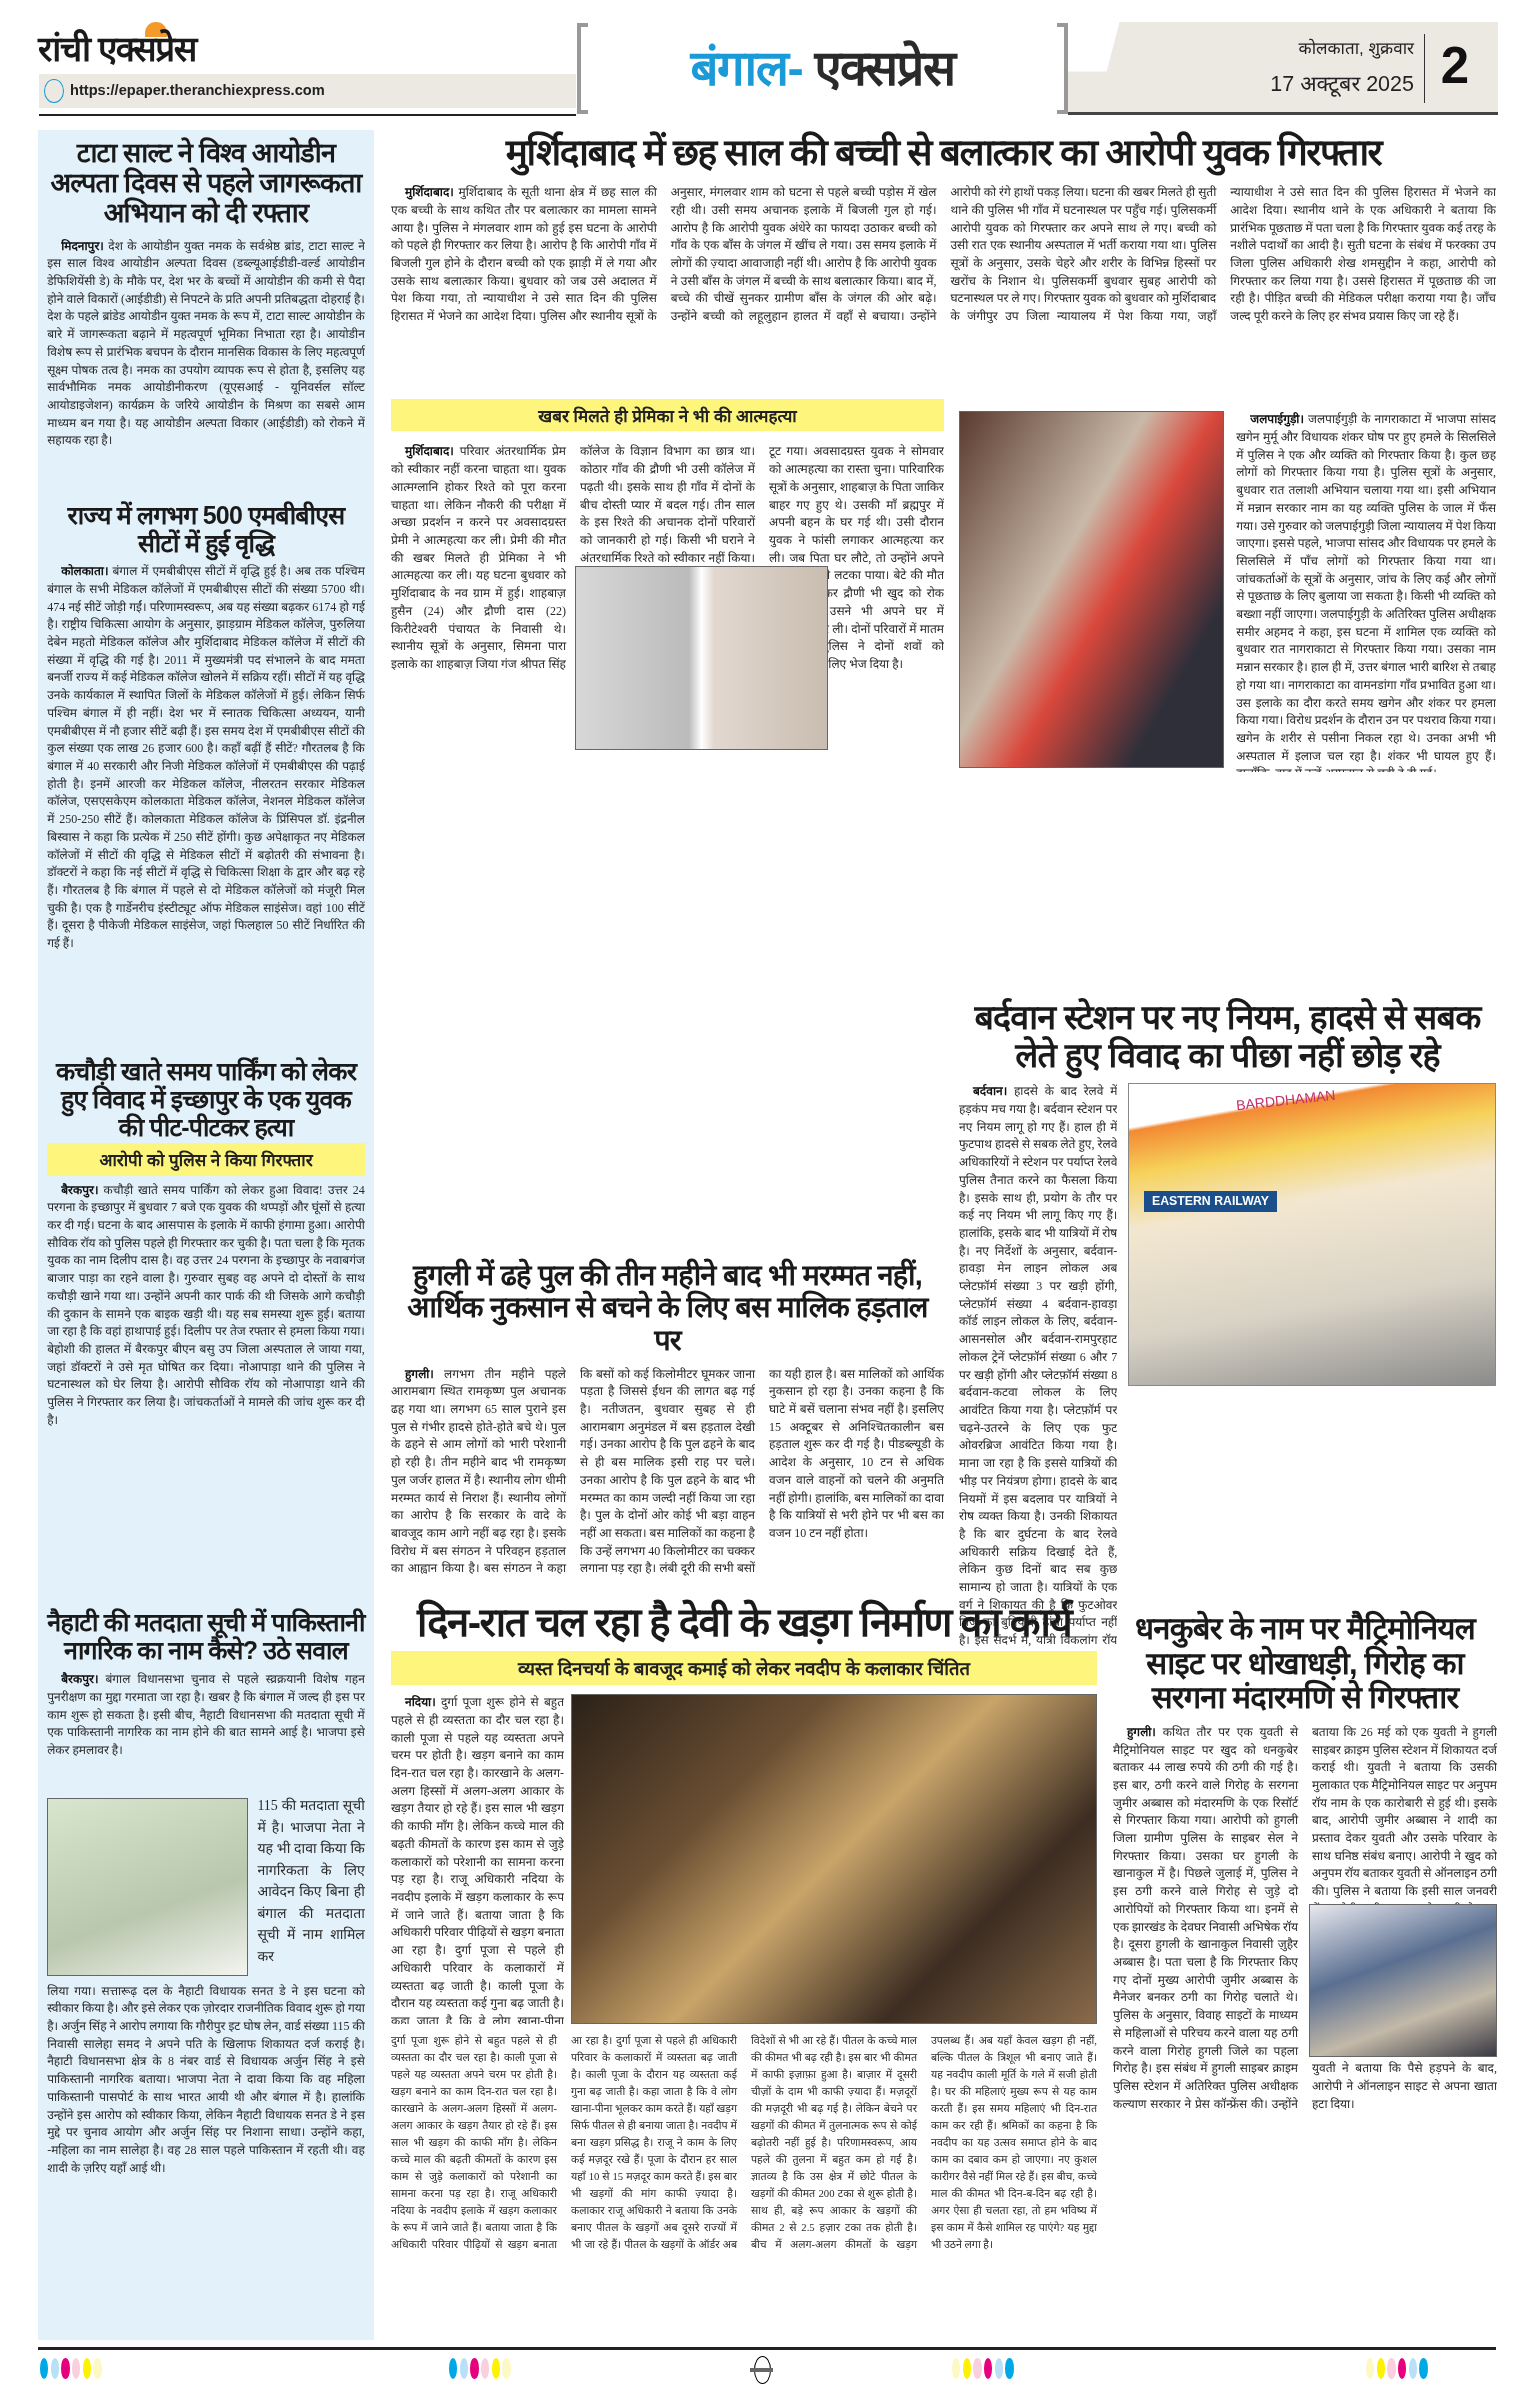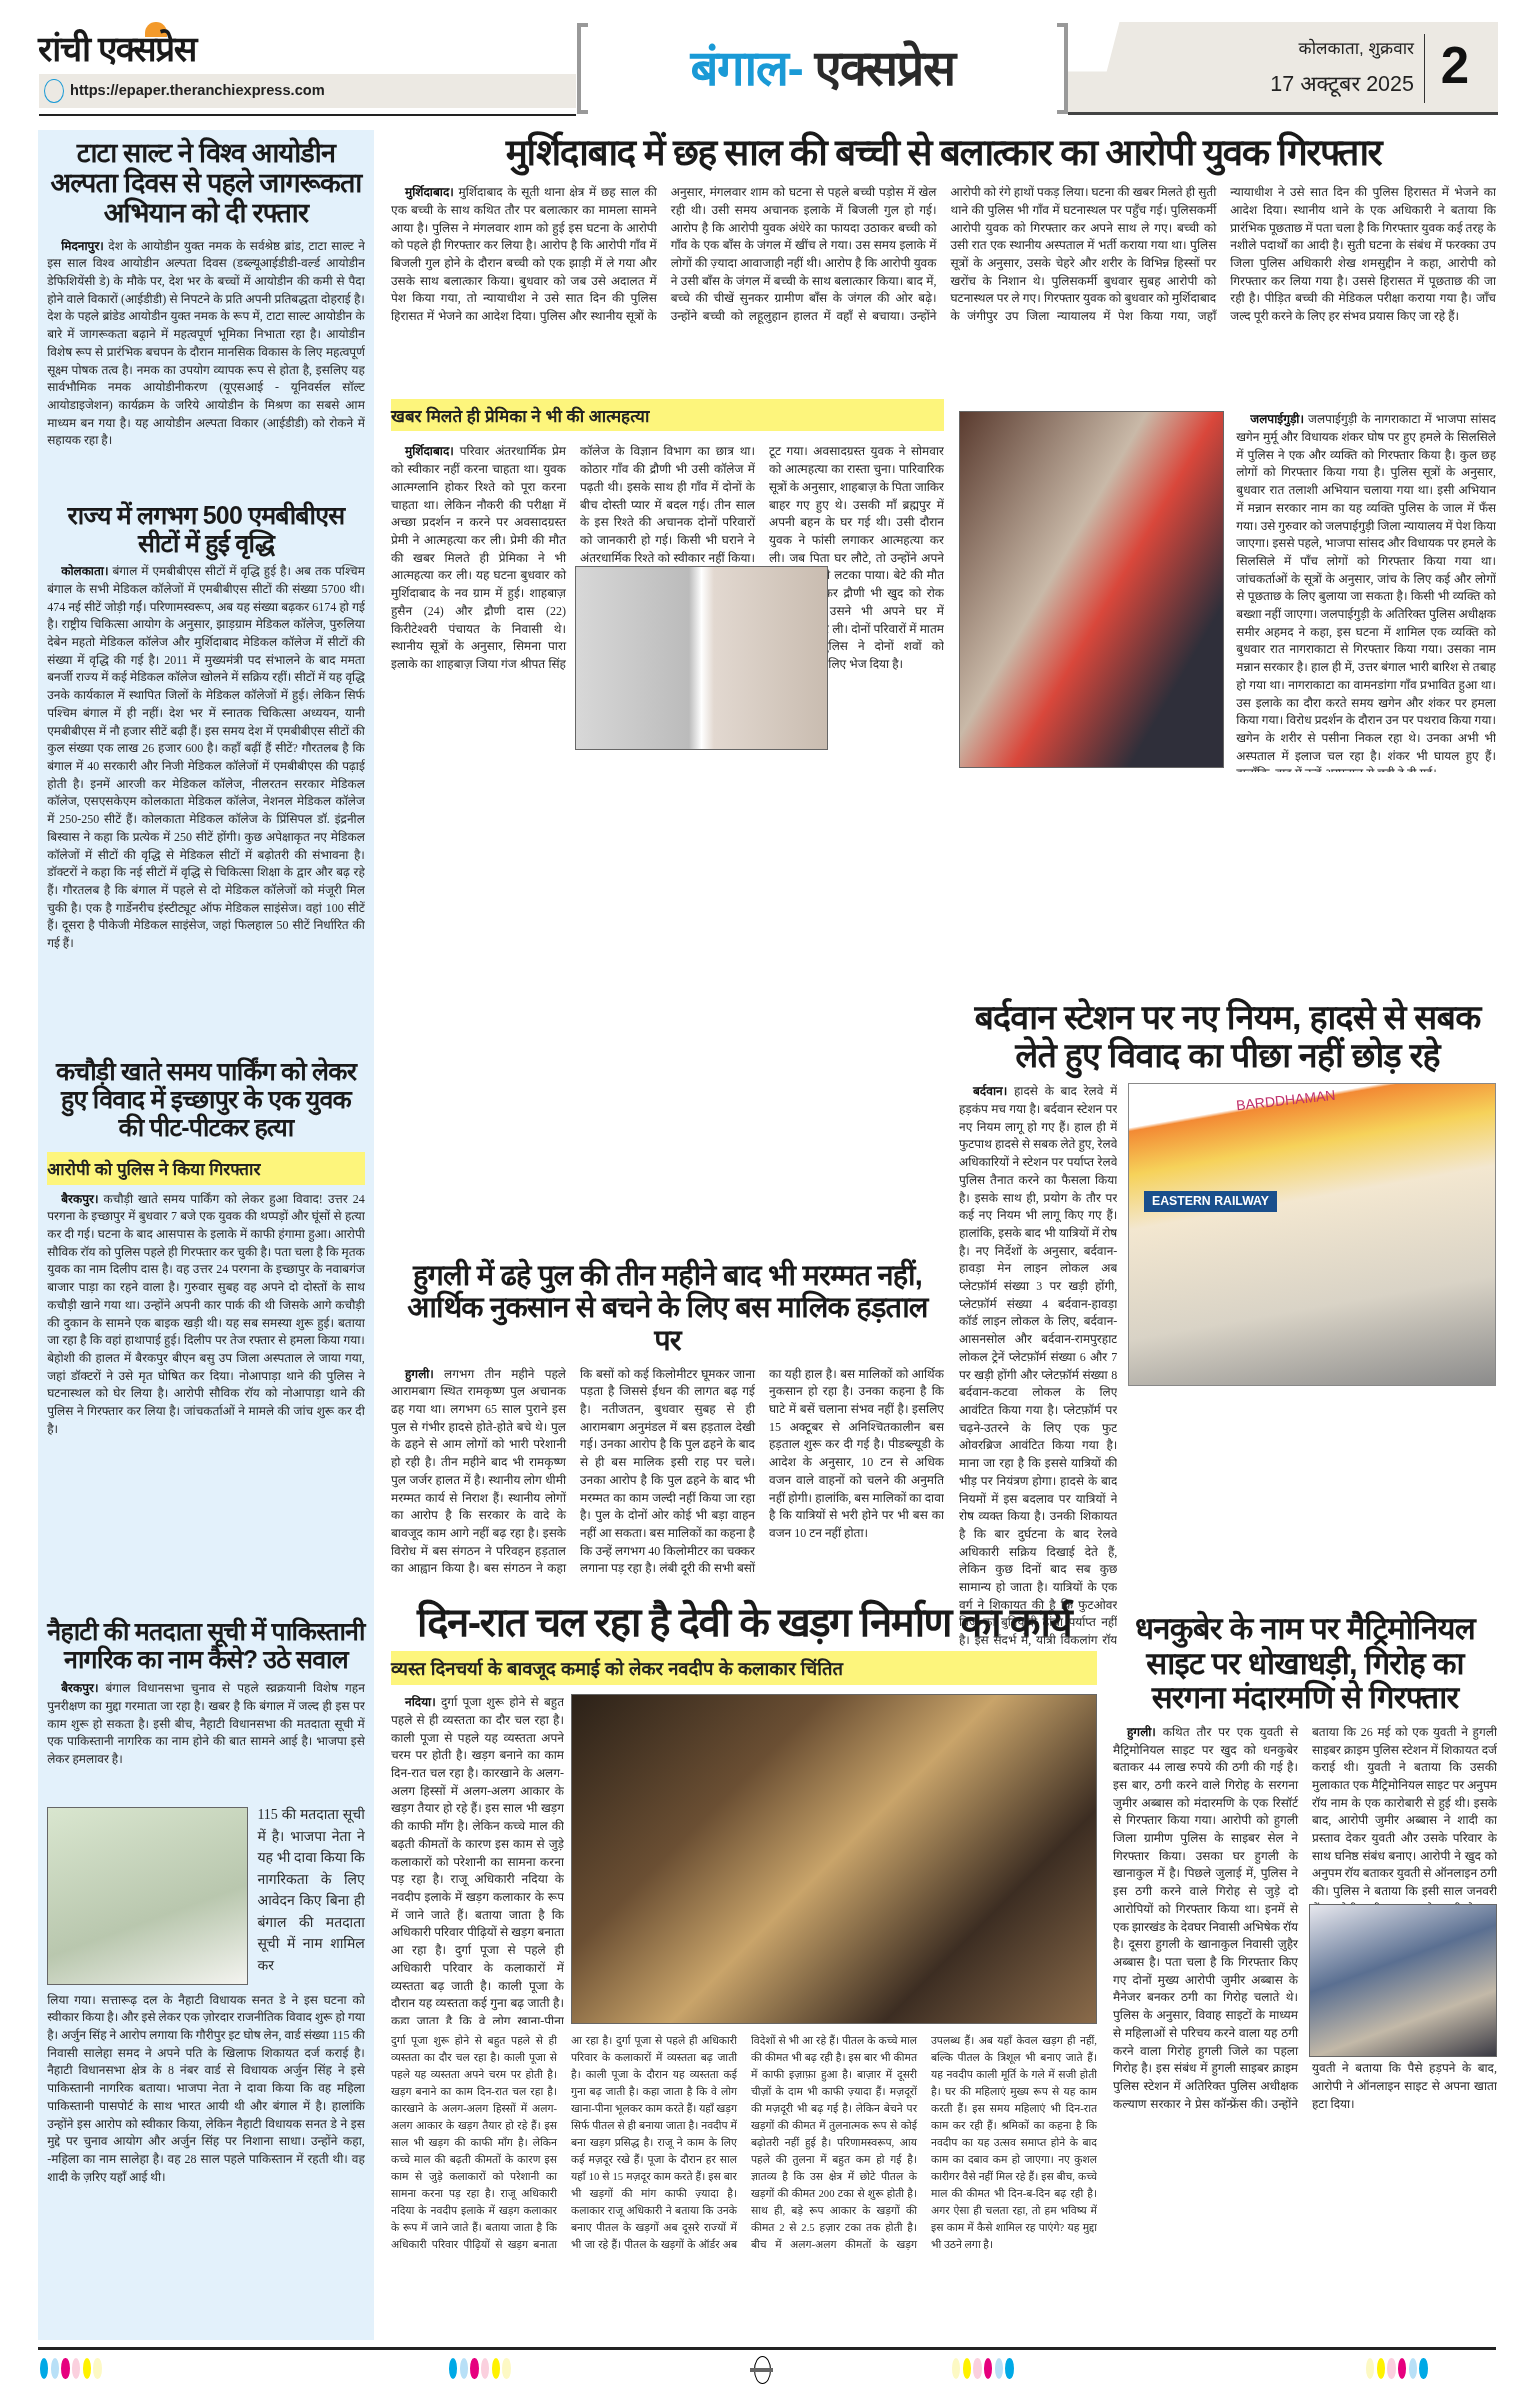--- a/index.html
+++ b/index.html
@@ -7,21 +7,21 @@
   body{position:relative;font-family:"Liberation Serif","DejaVu Serif",serif;color:#222}
   .abs{position:absolute}
   .hd{font-family:"Liberation Sans","DejaVu Sans",sans-serif;font-weight:bold;color:#1a1a1a;line-height:1.12;text-align:center;letter-spacing:-0.8px}
   .body{font-size:12px;line-height:17.7px;text-align:justify;color:#2a2a2a}
   .body b{color:#111}
   .cols2{column-count:2;column-gap:14px}
   .cols3{column-count:3;column-gap:14px}
   .cols4{column-count:4;column-gap:14px}
   .blue{background:#e3f1fb}
   .yel{background:#fdf57c}
-  .kicker{font-family:"Liberation Sans","DejaVu Sans",sans-serif;font-weight:bold;text-align:left;color:#222}
+  .kicker{font-family:"Liberation Sans","DejaVu Sans",sans-serif;font-weight:bold;text-align:center;color:#222}
   .photo{background:linear-gradient(135deg,#777,#ccc 50%,#888);border:0.8px solid #666}
   .dot{display:inline-block;width:8.4px;height:21.5px;border-radius:50%;margin-right:2.3px}
   .rule{background:#222}
 </style>
 </head>
 <body>
 
 <div class="abs" style="left:1px;top:0;width:1285px;height:115px">
   <div class="abs" style="left:37px;top:21.5px;width:292px;height:46px">
     <span class="abs" style="left:107px;top:0;width:21.5px;height:15.3px;border-radius:10.7px 10.7px 0 0;background:#f39a2b"></span>
@@ -54,21 +54,21 @@
   <article>
     <h2 class="hd" style="font-size:27px;padding-top:7.7px">टाटा साल्ट ने विश्व आयोडीन अल्पता दिवस से पहले जागरूकता अभियान को दी रफ्तार</h2>
     <p class="body" style="margin-top:9.2px;text-indent:14px;height:259px;overflow:hidden"><b>मिदनापुर।</b> <span>देश के आयोडीन युक्त नमक के सर्वश्रेष्ठ ब्रांड, टाटा साल्ट ने इस साल विश्व आयोडीन अल्पता दिवस (डब्ल्यूआईडीडी-वर्ल्ड आयोडीन डेफिशियेंसी डे) के मौके पर, देश भर के बच्चों में आयोडीन की कमी से पैदा होने वाले विकारों (आईडीडी) से निपटने के प्रति अपनी प्रतिबद्धता दोहराई है। देश के पहले ब्रांडेड आयोडीन युक्त नमक के रूप में, टाटा साल्ट आयोडीन के बारे में जागरूकता बढ़ाने में महत्वपूर्ण भूमिका निभाता रहा है। आयोडीन विशेष रूप से प्रारंभिक बचपन के दौरान मानसिक विकास के लिए महत्वपूर्ण सूक्ष्म पोषक तत्व है। नमक का उपयोग व्यापक रूप से होता है, इसलिए यह सार्वभौमिक नमक आयोडीनीकरण (यूएसआई - यूनिवर्सल सॉल्ट आयोडाइजेशन) कार्यक्रम के जरिये आयोडीन के मिश्रण का सबसे आम माध्यम बन गया है। यह आयोडीन अल्पता विकार (आईडीडी) को रोकने में सहायक रहा है।</span></p>
   </article>
   <article>
     <h2 class="hd" style="font-size:25px;margin-top:4.6px">राज्य में लगभग 500 एमबीबीएस सीटों में हुई वृद्धि</h2>
     <p class="body" style="margin-top:6.1px;text-indent:14px;height:491px;overflow:hidden"><b>कोलकाता।</b> <span>बंगाल में एमबीबीएस सीटों में वृद्धि हुई है। अब तक पश्चिम बंगाल के सभी मेडिकल कॉलेजों में एमबीबीएस सीटों की संख्या 5700 थी। 474 नई सीटें जोड़ी गईं। परिणामस्वरूप, अब यह संख्या बढ़कर 6174 हो गई है। राष्ट्रीय चिकित्सा आयोग के अनुसार, झाड़ग्राम मेडिकल कॉलेज, पुरुलिया देबेन महतो मेडिकल कॉलेज और मुर्शिदाबाद मेडिकल कॉलेज में सीटों की संख्या में वृद्धि की गई है। 2011 में मुख्यमंत्री पद संभालने के बाद ममता बनर्जी राज्य में कई मेडिकल कॉलेज खोलने में सक्रिय रहीं। सीटों में यह वृद्धि उनके कार्यकाल में स्थापित जिलों के मेडिकल कॉलेजों में हुई। लेकिन सिर्फ पश्चिम बंगाल में ही नहीं। देश भर में स्नातक चिकित्सा अध्ययन, यानी एमबीबीएस में नौ हजार सीटें बढ़ी हैं। इस समय देश में एमबीबीएस सीटों की कुल संख्या एक लाख 26 हजार 600 है। कहाँ बढ़ीं हैं सीटें? गौरतलब है कि बंगाल में 40 सरकारी और निजी मेडिकल कॉलेजों में एमबीबीएस की पढ़ाई होती है। इनमें आरजी कर मेडिकल कॉलेज, नीलरतन सरकार मेडिकल कॉलेज, एसएसकेएम कोलकाता मेडिकल कॉलेज, नेशनल मेडिकल कॉलेज में 250-250 सीटें हैं। कोलकाता मेडिकल कॉलेज के प्रिंसिपल डॉ. इंद्रनील बिस्वास ने कहा कि प्रत्येक में 250 सीटें होंगी। कुछ अपेक्षाकृत नए मेडिकल कॉलेजों में सीटों की वृद्धि से मेडिकल सीटों में बढ़ोतरी की संभावना है। डॉक्टरों ने कहा कि नई सीटों में वृद्धि से चिकित्सा शिक्षा के द्वार और बढ़ रहे हैं। गौरतलब है कि बंगाल में पहले से दो मेडिकल कॉलेजों को मंजूरी मिल चुकी है। एक है गार्डेनरीच इंस्टीट्यूट ऑफ मेडिकल साइंसेज। वहां 100 सीटें हैं। दूसरा है पीकेजी मेडिकल साइंसेज, जहां फिलहाल 50 सीटें निर्धारित की गई हैं।</span></p>
   </article>
   <article>
     <h2 class="hd" style="font-size:25px;margin-top:3.1px">कचौड़ी खाते समय पार्किंग को लेकर हुए विवाद में इच्छापुर के एक युवक की पीट-पीटकर हत्या</h2>
-    <div class="kicker yel" style="font-size:17px;padding:4.6px 0;margin-top:11px">आरोपी को पुलिस ने किया गिरफ्तार</div>
+    <div class="kicker yel" style="font-size:17px;padding:4.6px 0;margin-top:2px">आरोपी को पुलिस ने किया गिरफ्तार</div>
     <p class="body" style="margin-top:6.1px;text-indent:14px;height:414px;overflow:hidden"><b>बैरकपुर।</b> <span>कचौड़ी खाते समय पार्किंग को लेकर हुआ विवाद! उत्तर 24 परगना के इच्छापुर में बुधवार 7 बजे एक युवक की थप्पड़ों और घूंसों से हत्या कर दी गई। घटना के बाद आसपास के इलाके में काफी हंगामा हुआ। आरोपी सौविक रॉय को पुलिस पहले ही गिरफ्तार कर चुकी है। पता चला है कि मृतक युवक का नाम दिलीप दास है। वह उत्तर 24 परगना के इच्छापुर के नवाबगंज बाजार पाड़ा का रहने वाला है। गुरुवार सुबह वह अपने दो दोस्तों के साथ कचौड़ी खाने गया था। उन्होंने अपनी कार पार्क की थी जिसके आगे कचौड़ी की दुकान के सामने एक बाइक खड़ी थी। यह सब समस्या शुरू हुई। बताया जा रहा है कि वहां हाथापाई हुई। दिलीप पर तेज रफ्तार से हमला किया गया। बेहोशी की हालत में बैरकपुर बीएन बसु उप जिला अस्पताल ले जाया गया, जहां डॉक्टरों ने उसे मृत घोषित कर दिया। नोआपाड़ा थाने की पुलिस ने घटनास्थल को घेर लिया है। आरोपी सौविक रॉय को नोआपाड़ा थाने की पुलिस ने गिरफ्तार कर लिया है। जांचकर्ताओं ने मामले की जांच शुरू कर दी है।</span></p>
   </article>
   <article>
     <h2 class="hd" style="font-size:25px;margin-top:12px">नैहाटी की मतदाता सूची में पाकिस्तानी नागरिक का नाम कैसे? उठे सवाल</h2>
     <p class="body" style="margin-top:7.7px;text-indent:14px;height:124px;overflow:hidden"><b>बैरकपुर।</b> <span>बंगाल विधानसभा चुनाव से पहले स्व्रक्रयानी विशेष गहन पुनरीक्षण का मुद्दा गरमाता जा रहा है। खबर है कि बंगाल में जल्द ही इस पर काम शुरू हो सकता है। इसी बीच, नैहाटी विधानसभा की मतदाता सूची में एक पाकिस्तानी नागरिक का नाम होने की बात सामने आई है। भाजपा इसे लेकर हमलावर है।</span></p>
     <div style="overflow:hidden">
       <div class="photo" style="float:left;width:201px;height:178px;margin:3.1px 9.2px 3.1px 0;background:linear-gradient(160deg,#d9e6cf,#b9c7ae 60%,#f4f4f0)"></div>
       <p class="body" style="font-size:14px;line-height:21.5px">115 की मतदाता सूची में है। भाजपा नेता ने यह भी दावा किया कि नागरिकता के लिए आवेदन किए बिना ही बंगाल की मतदाता सूची में नाम शामिल कर</p>
     </div>
     <p class="body" style="margin-top:3.1px;height:322px;overflow:hidden">लिया गया। सत्तारूढ़ दल के नैहाटी विधायक सनत डे ने इस घटना को स्वीकार किया है। और इसे लेकर एक ज़ोरदार राजनीतिक विवाद शुरू हो गया है। अर्जुन सिंह ने आरोप लगाया कि गौरीपुर इट घोष लेन, वार्ड संख्या 115 की निवासी सालेहा समद ने अपने पति के खिलाफ शिकायत दर्ज कराई है। नैहाटी विधानसभा क्षेत्र के 8 नंबर वार्ड से विधायक अर्जुन सिंह ने इसे पाकिस्तानी नागरिक बताया। भाजपा नेता ने दावा किया कि वह महिला पाकिस्तानी पासपोर्ट के साथ भारत आयी थी और बंगाल में है। हालांकि उन्होंने इस आरोप को स्वीकार किया, लेकिन नैहाटी विधायक सनत डे ने इस मुद्दे पर चुनाव आयोग और अर्जुन सिंह पर निशाना साधा। उन्होंने कहा, -महिला का नाम सालेहा है। वह 28 साल पहले पाकिस्तान में रहती थी। वह शादी के ज़रिए यहाँ आई थी।</p>

